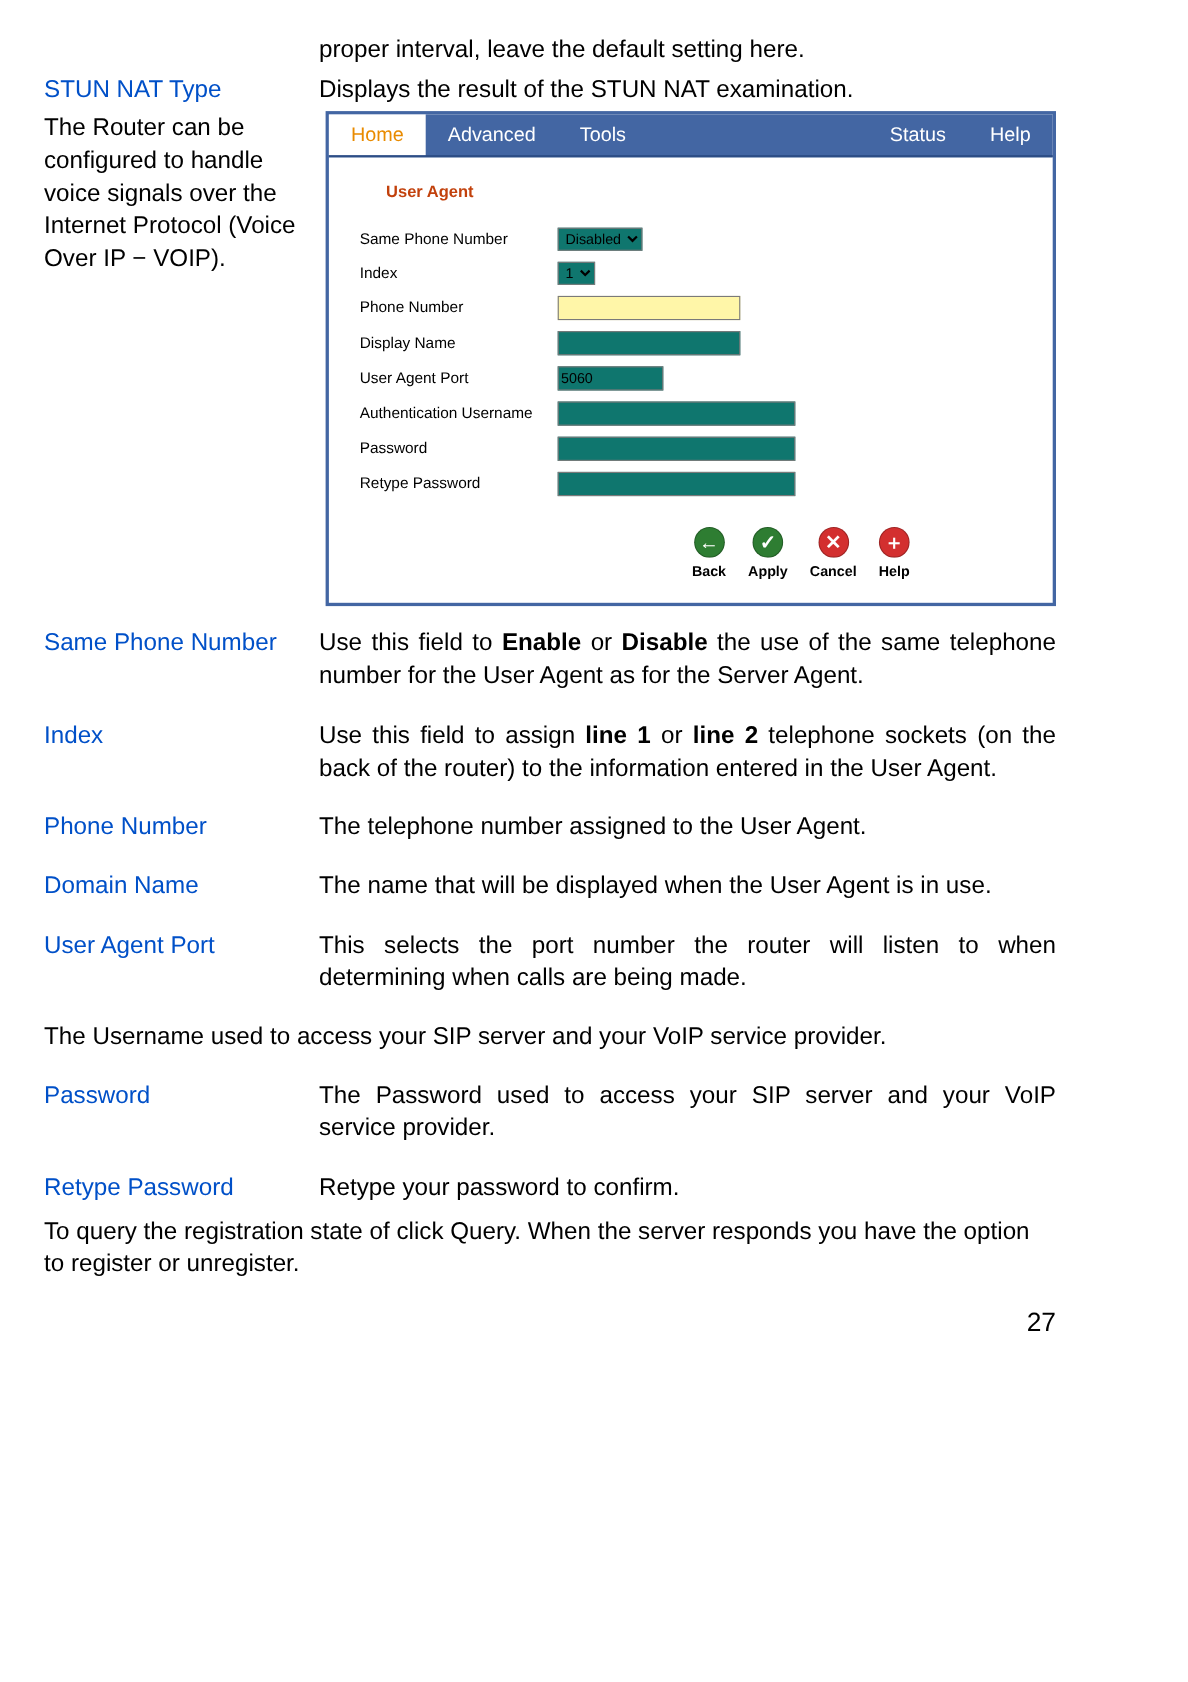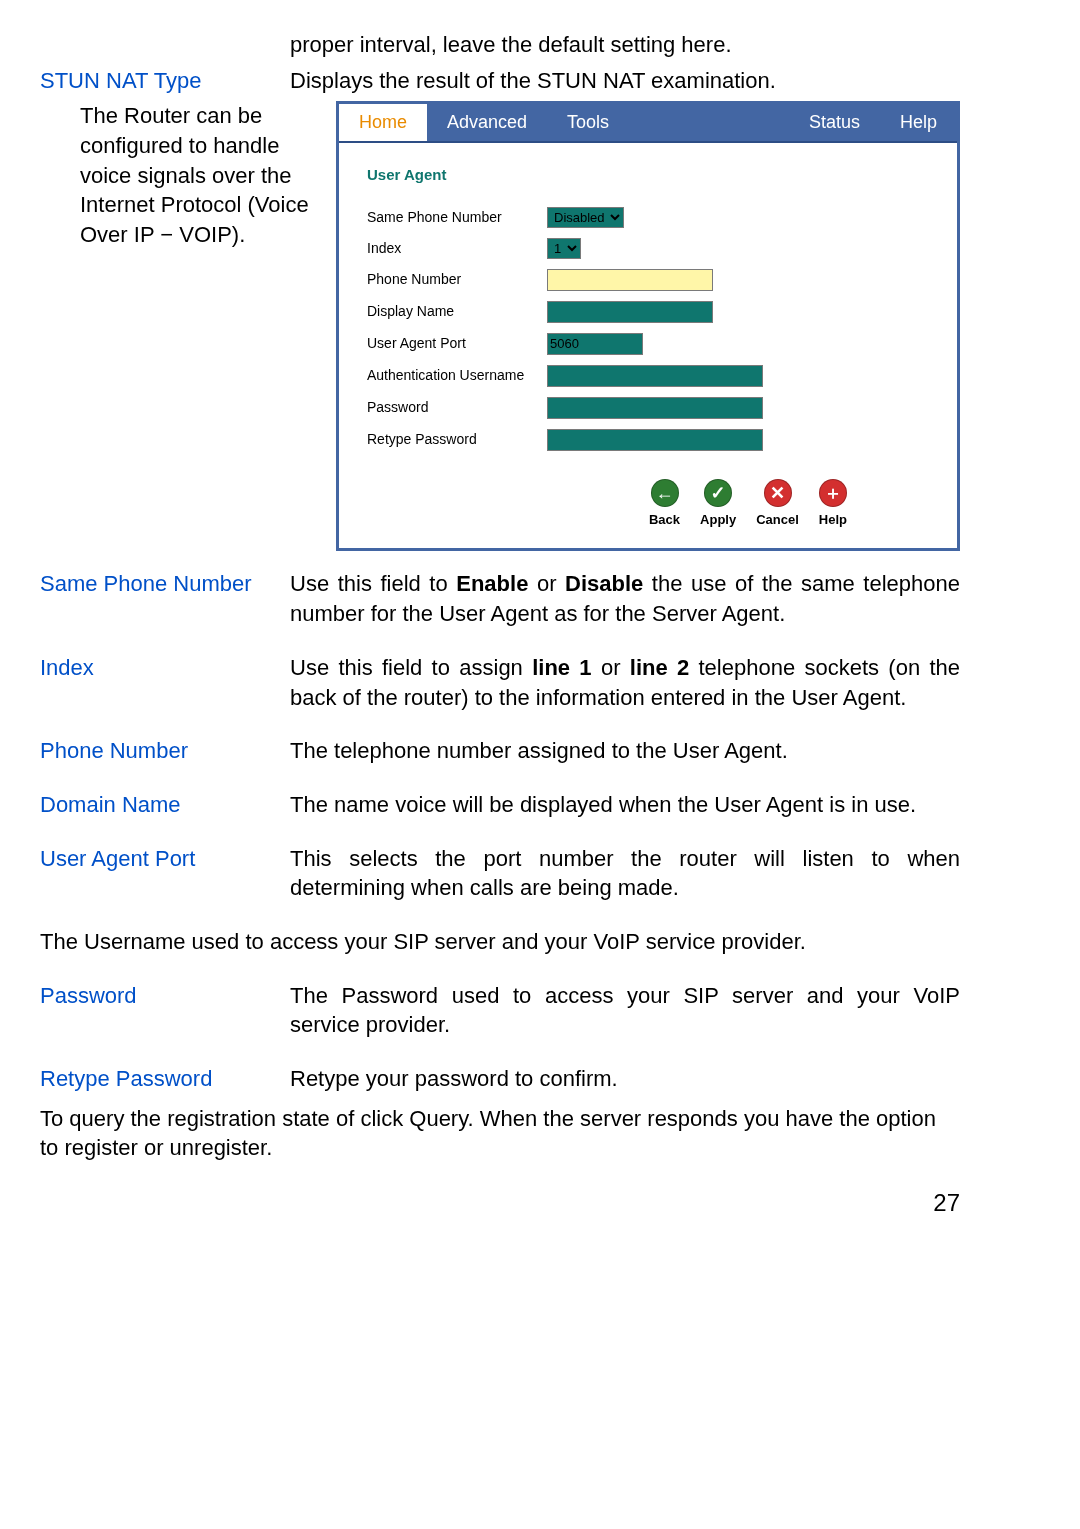--- a/index.html
+++ b/index.html
@@ -49,21 +49,20 @@
     display: flex;
     align-items: flex-start;
     margin-bottom: 18px;
   }
   .intro-text {
     width: 250px;
     flex-shrink: 0;
     color: #000;
     font-size: 22px;
     padding-right: 6px;
-    margin-left: 40px;
   }
   .screenshot {
     flex: 1;
     border: 3px solid #4366a3;
     background: #fff;
     font-size: 14px;
     color: #000;
   }
   .nav {
     display: flex;
@@ -78,24 +77,25 @@
     cursor: pointer;
   }
   .nav .tab.active {
     background: #fff;
     color: #e98b00;
   }
   .panel {
     padding: 22px 28px 20px 28px;
   }
   .panel-title {
-    color: #0f766e;
+    color: #c2410c;
     font-weight: bold;
     font-size: 15px;
     margin-bottom: 22px;
+    margin-left: 24px;
   }
   .form-row {
     display: flex;
     align-items: center;
     margin-bottom: 10px;
     font-size: 14px;
   }
   .form-label {
     width: 180px;
     flex-shrink: 0;
@@ -251,21 +251,21 @@
   </div>
 </div>
 <div class="para-gap"></div>
 <div class="row">
   <div class="label-col">Phone Number</div>
   <div class="desc-col">The telephone number assigned to the User Agent.</div>
 </div>
 <div class="para-gap"></div>
 <div class="row">
   <div class="label-col">Domain Name</div>
-  <div class="desc-col">The name voice will be displayed when the User Agent is in use.</div>
+  <div class="desc-col">The name that will be displayed when the User Agent is in use.</div>
 </div>
 <div class="para-gap"></div>
 <div class="row">
   <div class="label-col">User Agent Port</div>
   <div class="desc-col justify">This selects the port number the router will listen to when determining when calls are being made.</div>
 </div>
 <div class="para-gap"></div>
 <div class="row">
   <div class="desc-col justify">The Username used to access your SIP server and your VoIP service provider.</div>
 </div>

